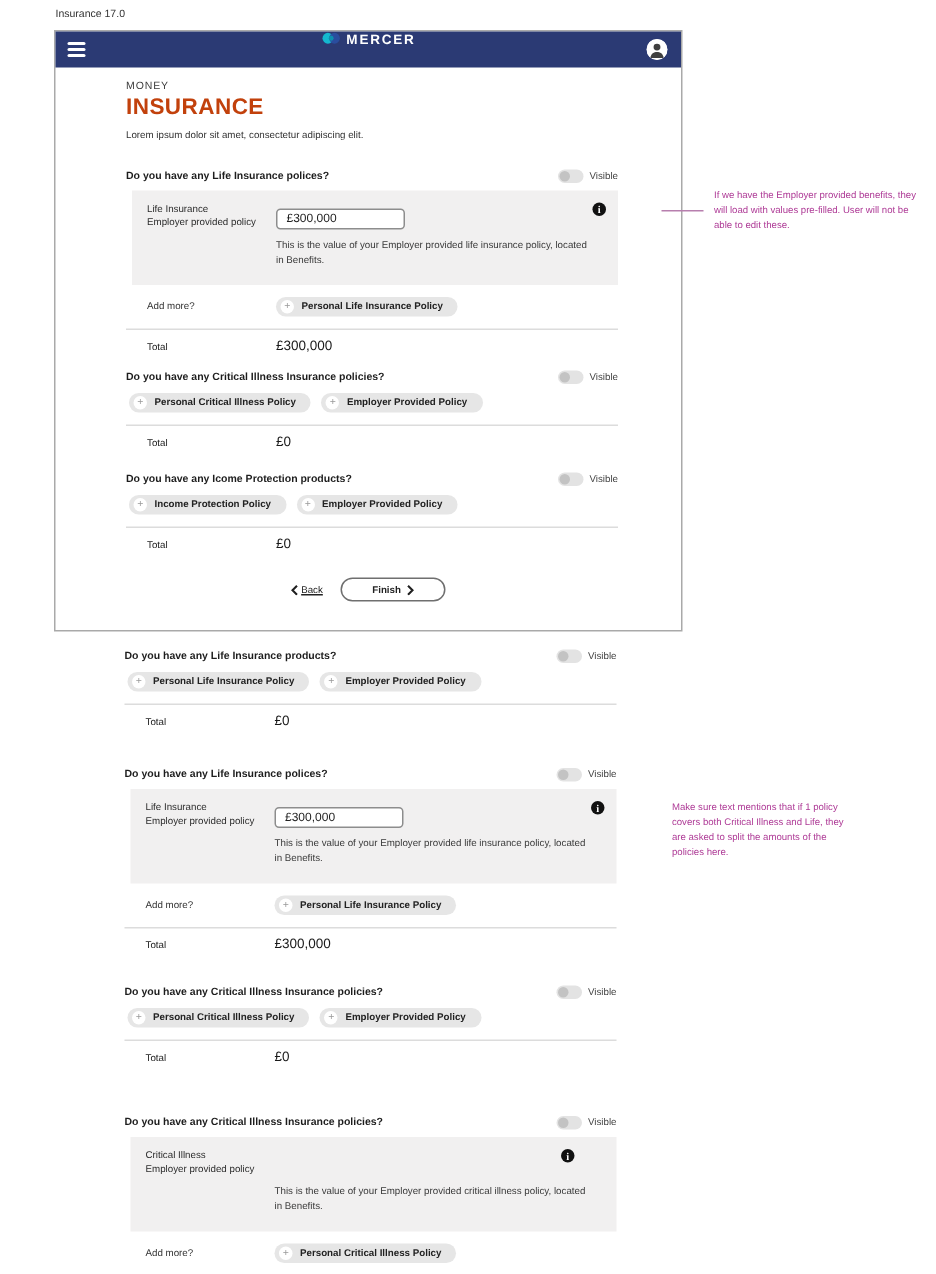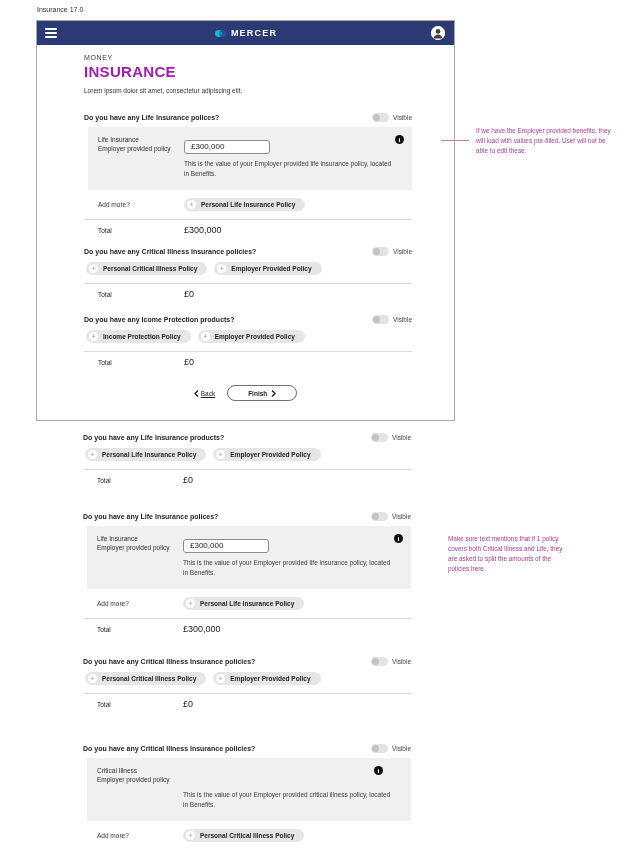--- a/index.html
+++ b/index.html
@@ -10,29 +10,29 @@
   .page-label { position:absolute; left:37px; top:6px; font-size:7px; color:#333; }
 
   
   .frame { position:absolute; left:36px; top:20px; width:419px; height:401px;
            background:#fff; border:1px solid #a9a9a9; }
   .appbar { position:absolute; left:0; top:0; right:0; height:24px; background:#2b3a74;
             display:flex; align-items:center; }
   .hamburger { position:absolute; left:8px; top:7px; width:12px; height:10px; cursor:pointer; }
   .hamburger span { display:block; height:2px; background:#fff; margin-bottom:2px; border-radius:1px; }
   .brand { position:absolute; left:50%; top:0; height:24px; transform:translateX(-50%);
-           display:flex; align-items:center; gap:4px; }
+           display:flex; gap:4px; }
   .brand-text { color:#fff; font-weight:bold; font-size:9px; letter-spacing:1.2px; }
   .avatar { position:absolute; right:9px; top:5px; width:14px; height:14px; background:#fff;
             border-radius:50%; overflow:hidden; }
   .avatar svg { display:block; }
 
   .intro { position:absolute; left:47px; top:33px; width:330px; }
   .eyebrow { font-size:7px; letter-spacing:.6px; color:#3c3c3c; }
-  .title { font-size:15px; font-weight:bold; letter-spacing:.3px; margin-top:2px; color:#a21caf; }
+  .title { font-size:15px; font-weight:bold; letter-spacing:.3px; margin-top:2px; color:#c2410c; }
   .intro-desc { font-size:6.5px; color:#333; margin-top:7px; }
 
   
   .section { position:absolute; width:328px; }
   .sec-head { display:flex; justify-content:space-between; align-items:center; }
   .sec-heading { font-size:7px; font-weight:bold; color:#1d1d1d; }
   .toggle-group { display:flex; align-items:center; gap:4px; }
   .toggle { position:relative; width:17px; height:9px; background:#e3e3e3; border-radius:5px; cursor:pointer; }
   .toggle .knob { position:absolute; left:1px; top:1px; width:7px; height:7px; border-radius:50%; background:#c3c3c3; }
   .toggle-label { font-size:6.5px; color:#444; }

